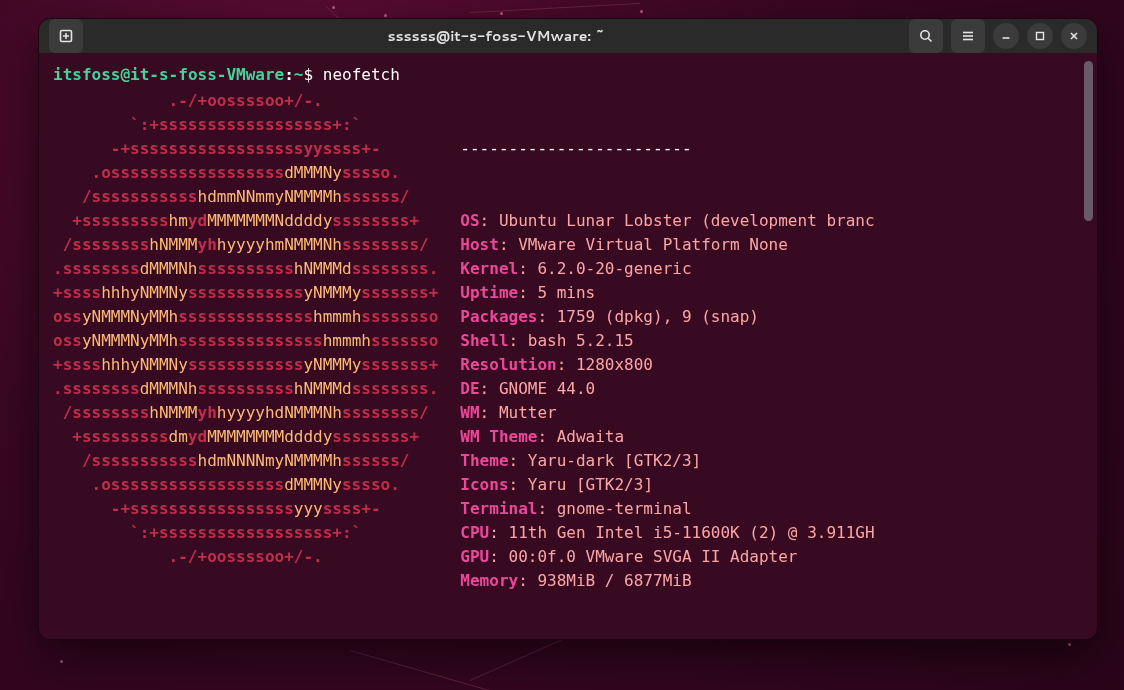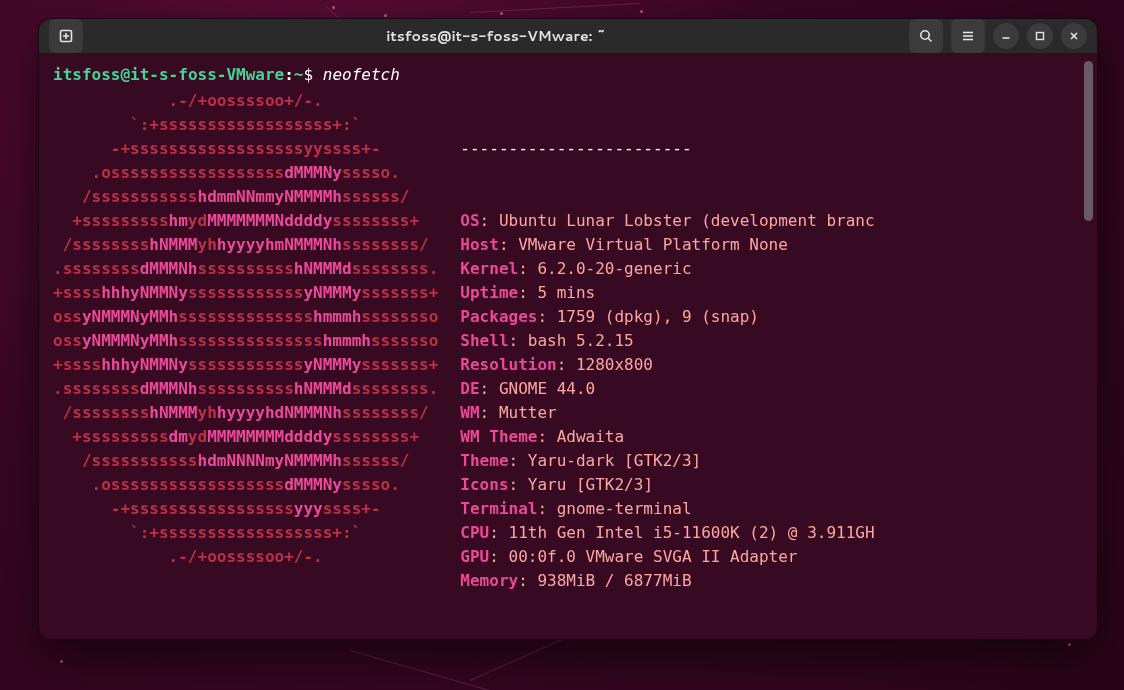--- a/index.html
+++ b/index.html
@@ -50,34 +50,34 @@
     padding: 10px 14px;
     font-size: 16px;
     line-height: 1.5;
     color: #ffffff;
     position: relative;
   }
   .prompt-user { color: #44d39b; font-weight: bold; }
   .prompt-host { color: #ffffff; font-weight: bold; }
   .prompt-path { color: #44d39b; font-weight: bold; }
   .prompt-sym  { color: #ffffff; }
-  .cmd-typed   { color: #ffffff; font-style: italic; }
+  .cmd-typed   { color: #ffffff; }
   .columns {
     display: flex;
     margin-top: 2px;
     gap: 22px;
   }
   .ascii {
     white-space: pre;
     font-family: ui-monospace, "DejaVu Sans Mono", Menlo, Consolas, monospace;
     font-size: 16px;
     line-height: 1.5;
   }
   .r { color: #bf2e4b; font-weight: bold; margin-top: 24px; }  
-  .w { color: #ec4899; font-weight: bold; }  
+  .w { color: #fdba74; font-weight: normal; }  
   .info { white-space: pre; }
   .info .lbl { color: #ec4899; font-weight: bold; }
   .info .val { color: #fca5a5; }
   .info .title-user { color: #bf2e4b; font-weight: bold; }
   .info .title-at   { color: #ffffff; }
   .info .dashes     { color: #ffffff; }
   .scrollbar {
     position: absolute;
     right: 4px; top: 8px;
     width: 9px; height: 160px;
@@ -101,21 +101,21 @@
 
 <div class="window">
   <div class="titlebar">
     <div class="tb-btn tb-icon">
       <svg viewBox="0 0 16 16" fill="none" stroke="currentColor" stroke-width="1.6">
         <rect x="2.5" y="2.5" width="11" height="11" rx="1.5"></rect>
         <line x1="8" y1="5" x2="8" y2="11"></line>
           <line x1="5" y1="8" x2="11" y2="8"></line>
       </svg>
     </div>
-    <div class="tb-title">itsfoss@it-s-foss-VMware: ~</div>
+    <div class="tb-title">ssssss@it-s-foss-VMware: ~</div>
     <div class="tb-btn tb-icon">
       <svg viewBox="0 0 16 16" fill="none" stroke="currentColor" stroke-width="1.6">
         <circle cx="7" cy="7" r="4.2"></circle>
           <line x1="10.2" y1="10.2" x2="13.5" y2="13.5"></line>
       </svg>
     </div>
     <div class="tb-btn tb-icon" style="margin-left:8px">
       <svg viewBox="0 0 16 16" stroke="currentColor" stroke-width="1.6">
         <line x1="3" y1="4.5" x2="13" y2="4.5"></line>
           <line x1="3" y1="8" x2="13" y2="8"></line>

